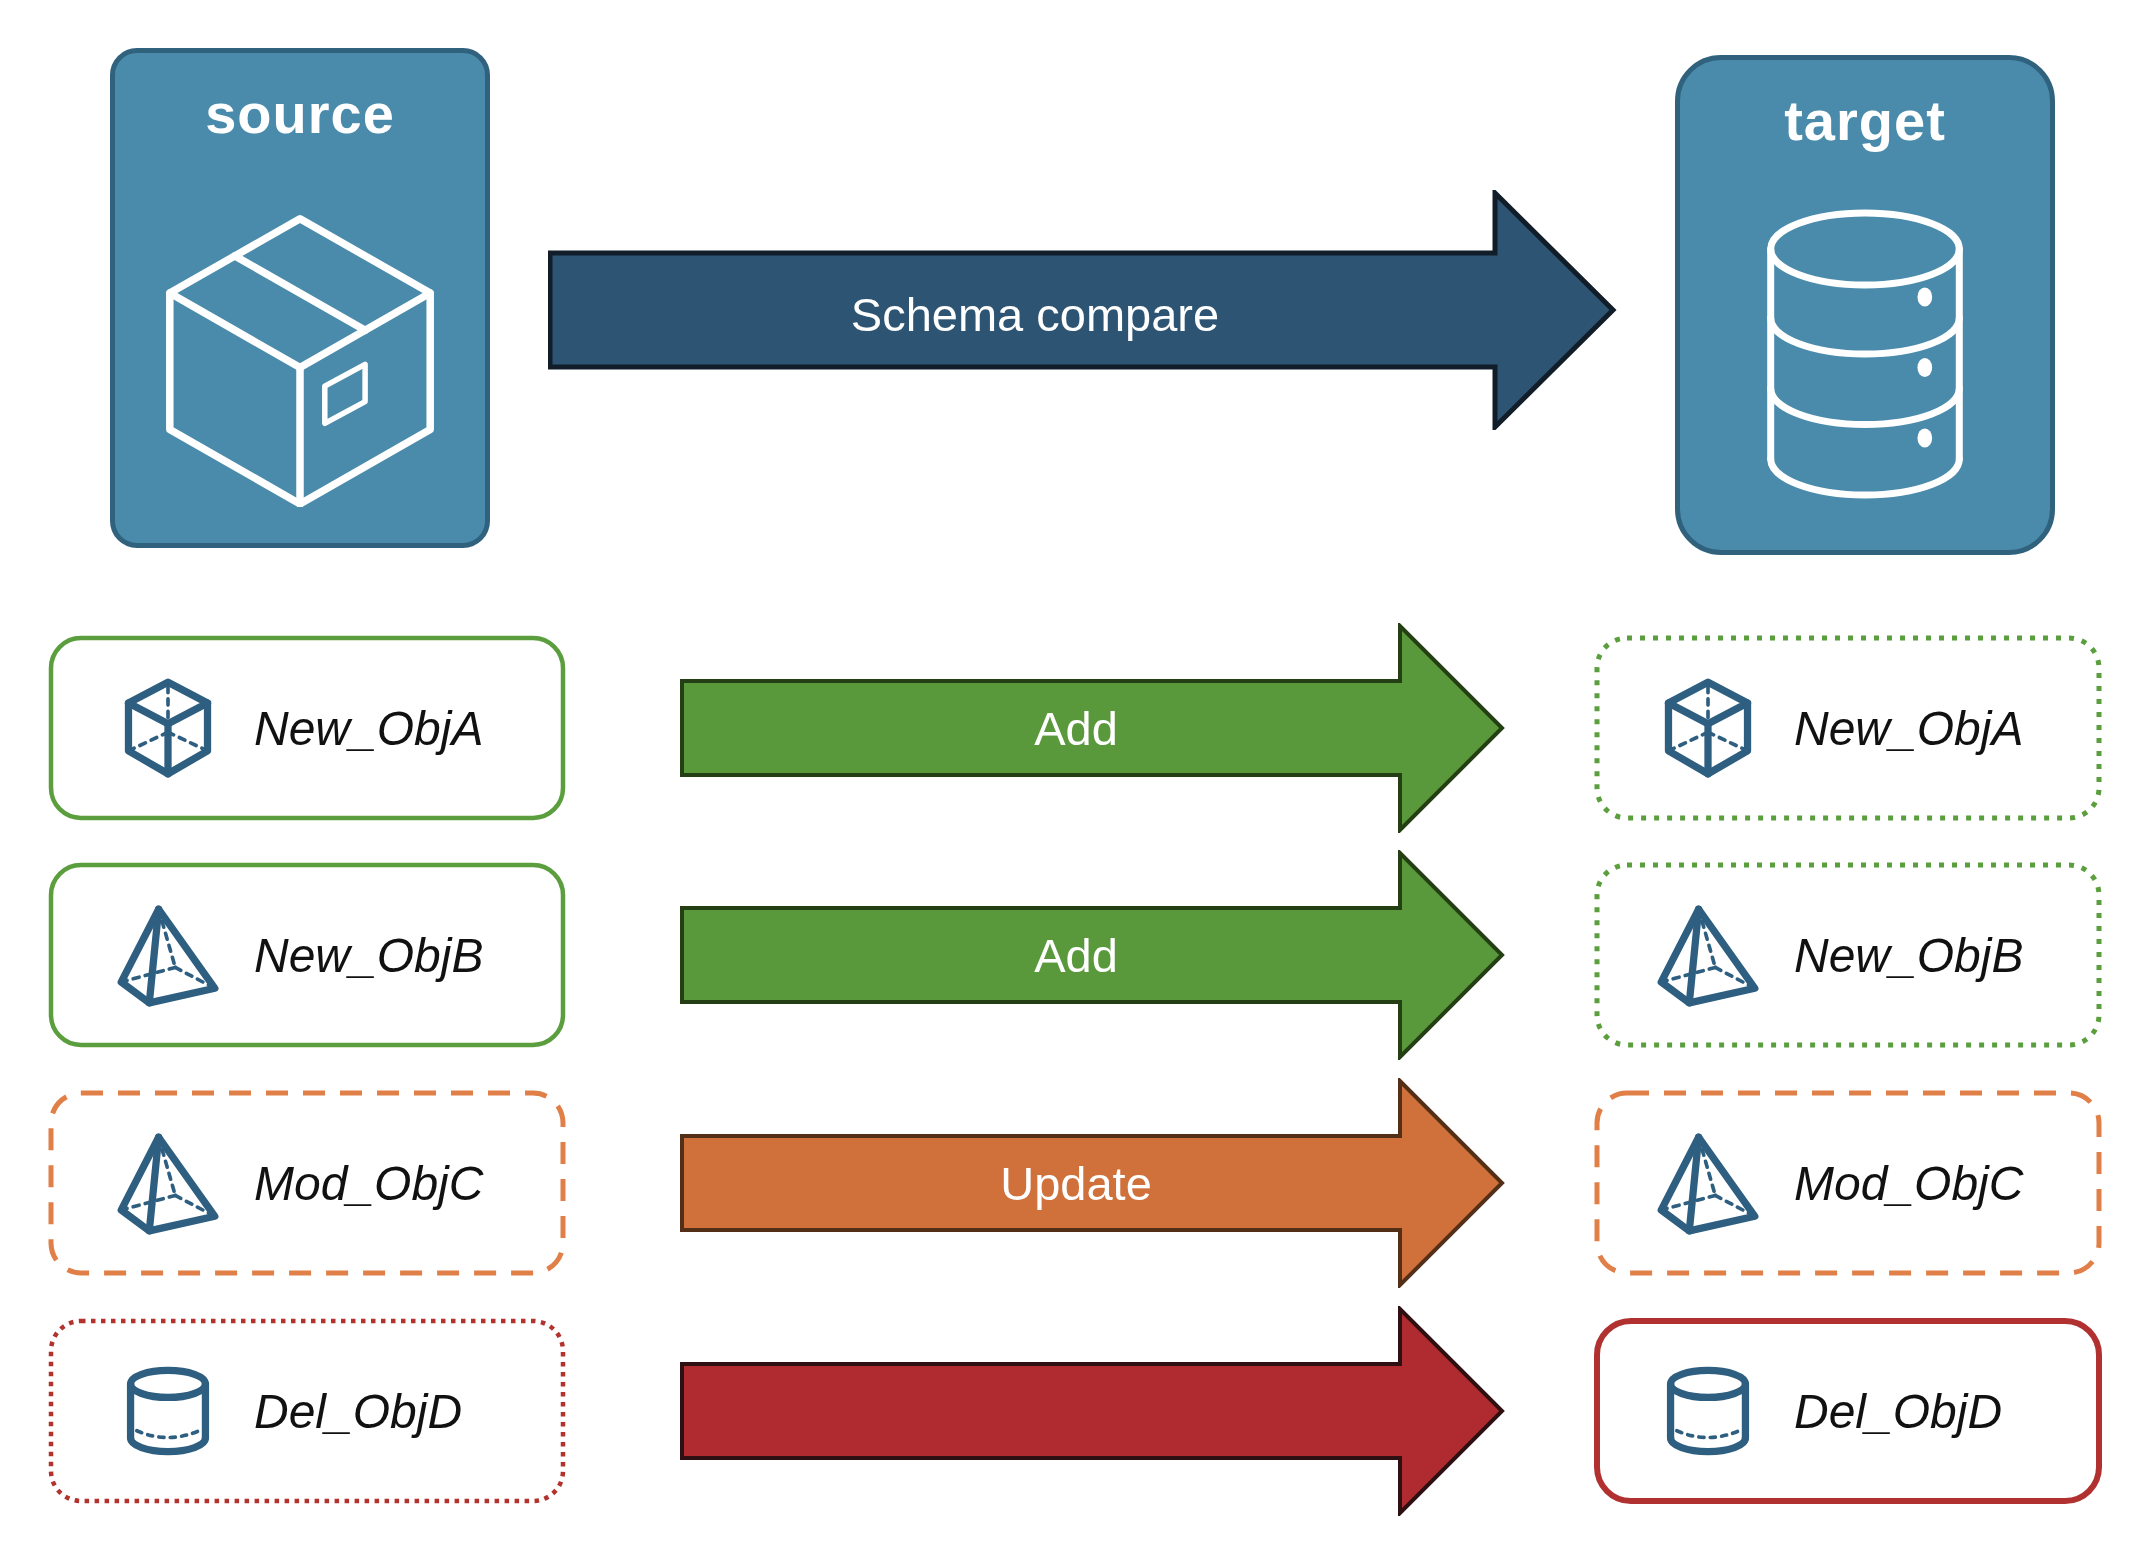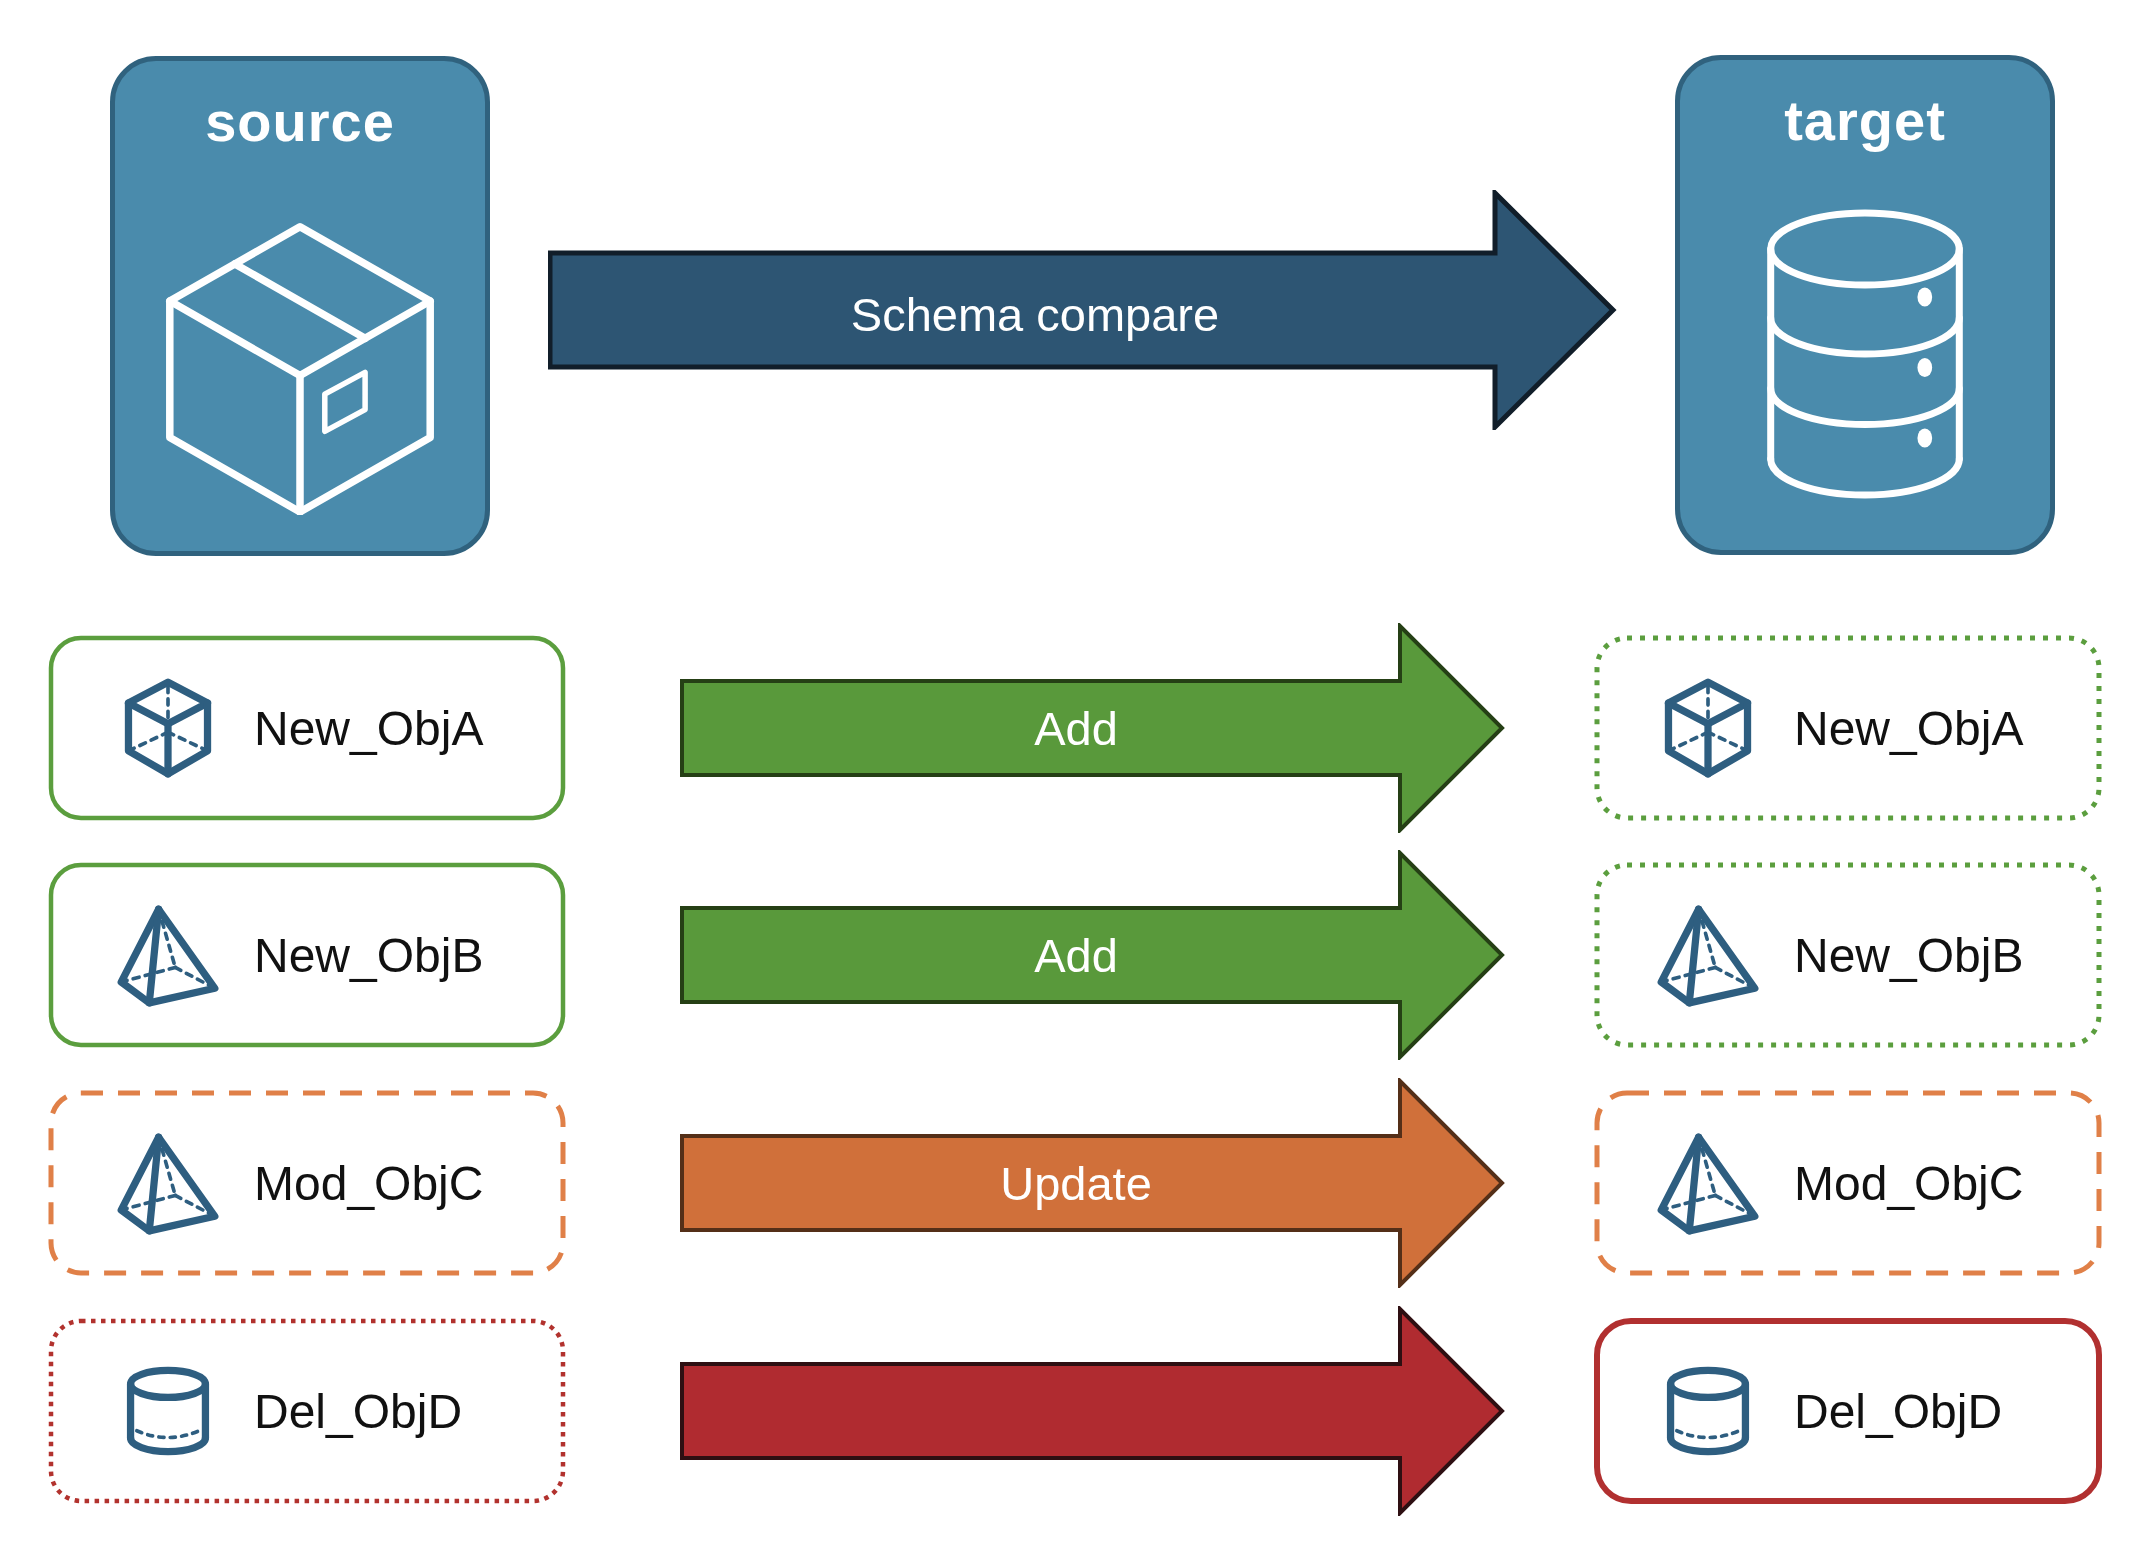--- a/index.html
+++ b/index.html
@@ -3,35 +3,35 @@
 <meta charset="utf-8">
 <style>
   html,body{margin:0;padding:0;background:#ffffff;}
   #canvas{position:relative;width:2150px;height:1550px;background:#ffffff;
           font-family:"Liberation Sans",sans-serif;overflow:hidden;}
 
   
   .node-box{position:absolute;width:380px;height:500px;background:#4A8BAC;
             border:5px solid #30627E;border-radius:46px;box-sizing:border-box;
             display:flex;flex-direction:column;align-items:center;padding-top:30px;}
-  #source-box{left:110px;top:56px;}
+  #source-box{left:110px;top:48px;border-radius:27px;}
   #target-box{left:1660px;top:55px;margin-left:15px;}
   .node-label{font-size:56px;font-weight:bold;color:#ffffff;line-height:62px;letter-spacing:1px;}
   .node-icon{margin-top:52px;color:#ffffff;}
 
   
   .main-arrow{position:absolute;left:548px;top:190px;width:1070px;height:240px;}
   .row-arrow{position:absolute;left:680px;width:825px;height:210px;}
   .arrow-label{position:absolute;color:#ffffff;display:flex;align-items:center;
                justify-content:center;font-size:47px;white-space:nowrap;}
   .arrow-label.main{left:560px;top:252px;width:950px;height:124px;}
   .arrow-label.row{left:680px;width:760px;height:98px;padding-left:16px;}
 
   
-  .row-box{position:absolute;height:186px;display:flex;align-items:center;box-sizing:border-box;}
+  .row-box{position:absolute;height:186px;display:flex;align-items:center;box-sizing:border-box;font-style:italic;}
   .row-box.left{left:48px;width:518px;}
   .row-box.right{left:1594px;width:508px;}
   .border-svg{position:absolute;left:0;top:0;width:100%;height:100%;}
   .obj-icon{width:104px;height:104px;margin-left:68px;flex:none;color:#2E5E80;position:relative;}
   .row-box.right .obj-icon{margin-left:62px;}
   .obj-label{margin-left:34px;font-size:48px;color:#111111;white-space:nowrap;position:relative;}
   .defs-svg{position:absolute;width:0;height:0;}
 </style>
 </head>
 <body>

